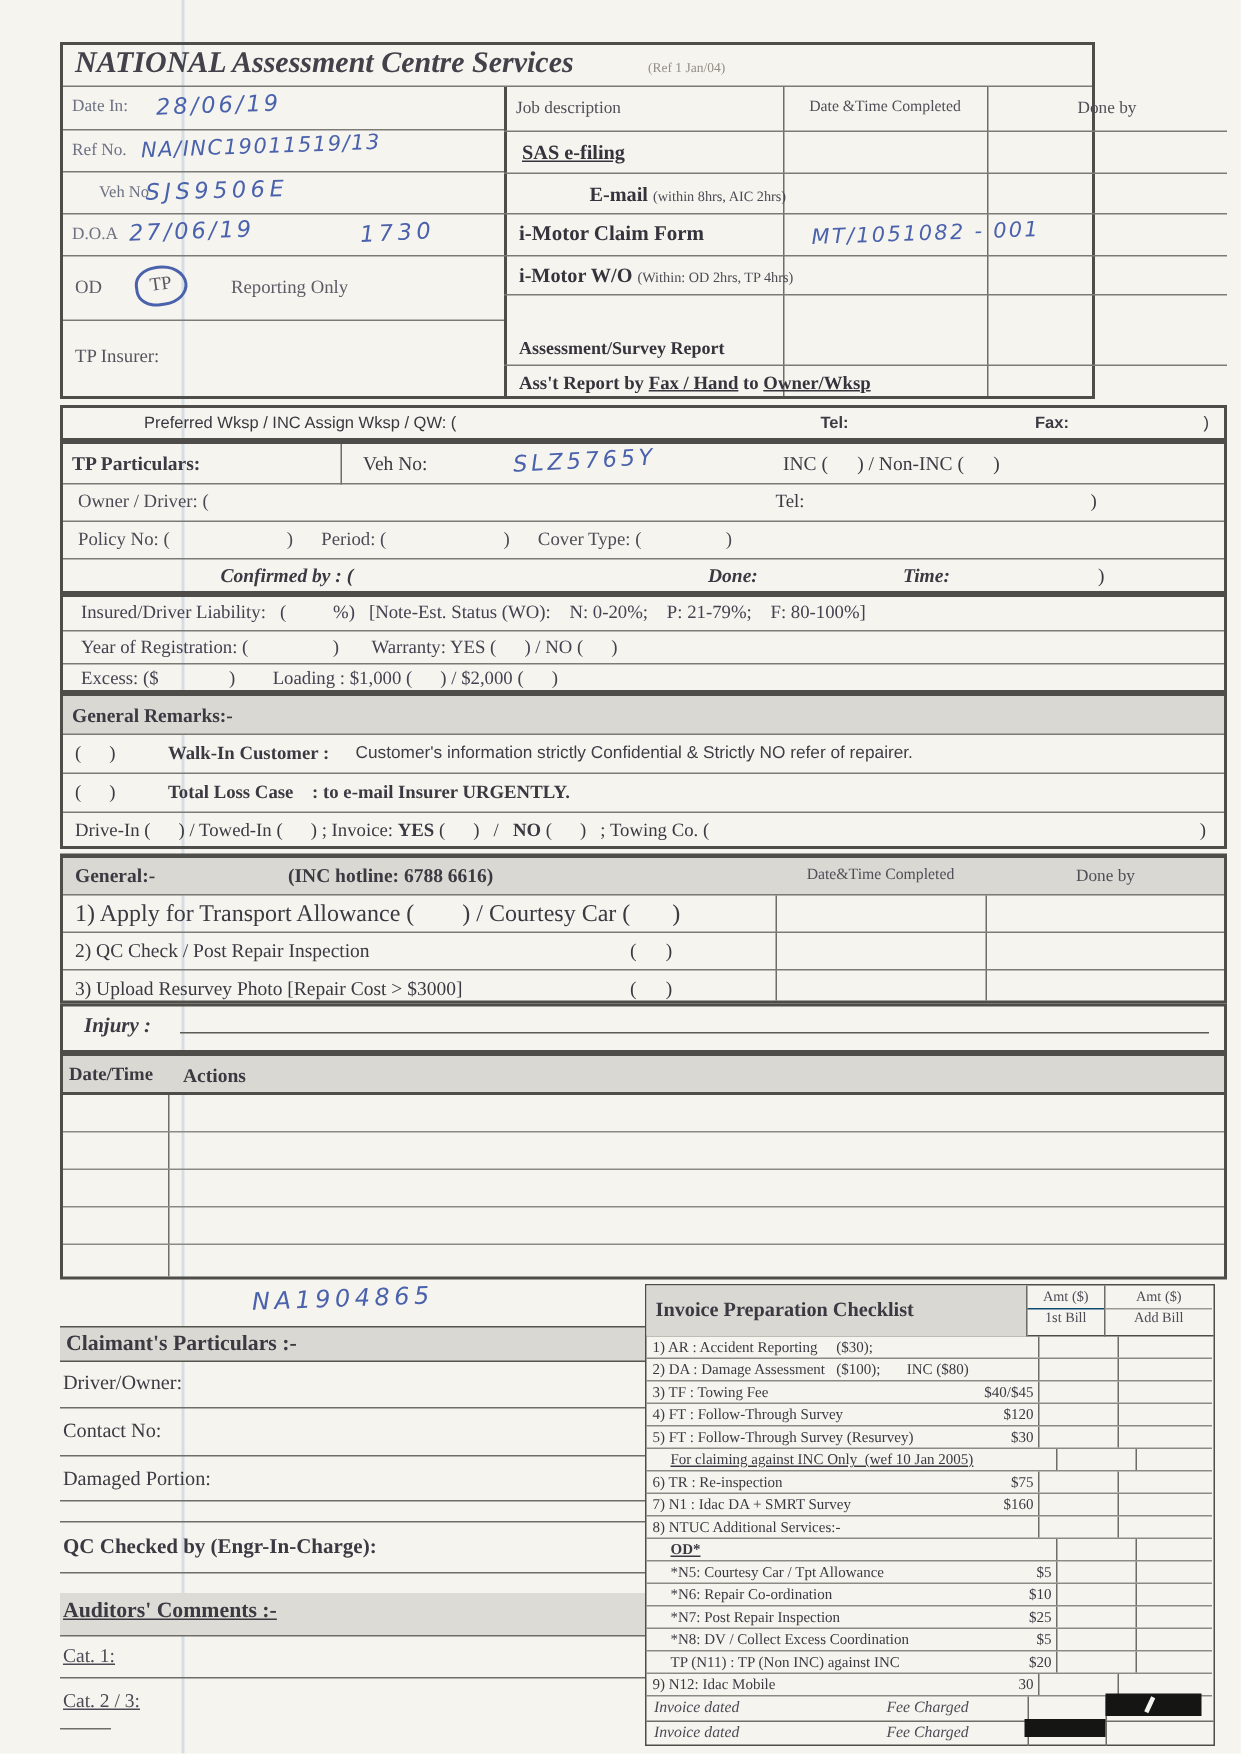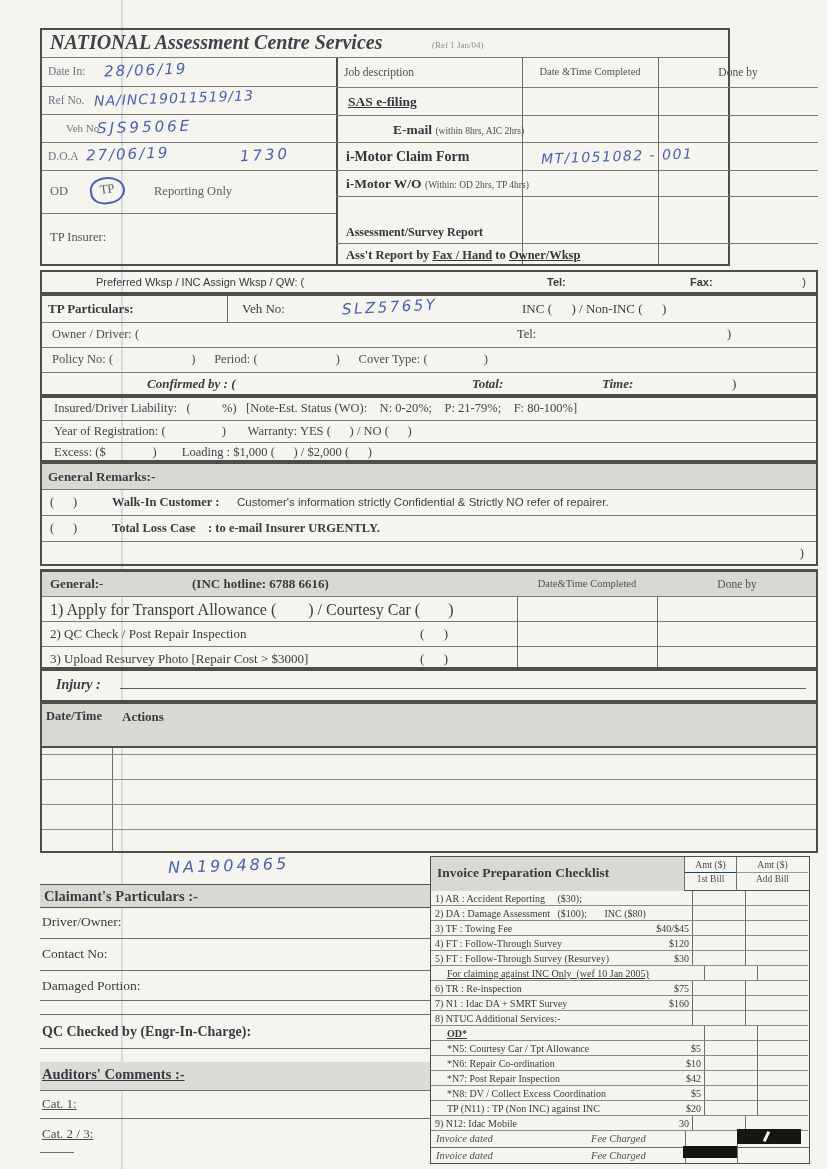--- a/index.html
+++ b/index.html
@@ -125,21 +125,21 @@
     <div class="row bb" style="top:27px;height:25px;">
       <span class="abs serif" style="left:10px;top:4px;font-size:12.5px;color:#4c4b55;">Owner / Driver: (</span>
       <span class="abs serif" style="left:475px;top:4px;font-size:12.5px;">Tel:</span>
       <span class="abs serif" style="left:685px;top:4px;font-size:12.5px;">)</span>
     </div>
     <div class="row bb" style="top:52px;height:25px;">
       <span class="abs serif t" style="left:10px;top:4px;font-size:12.5px;color:#4c4b55;">Policy No: (                         )      Period: (                         )      Cover Type: (                  )</span>
     </div>
     <div class="row" style="top:77px;height:23px;">
       <span class="abs serif b i" style="left:105px;top:3px;font-size:13px;">Confirmed by : (</span>
-      <span class="abs serif b i" style="left:430px;top:3px;font-size:13px;">Total:</span>
+      <span class="abs serif b i" style="left:430px;top:3px;font-size:13px;">Done:</span>
       <span class="abs serif b i" style="left:560px;top:3px;font-size:13px;">Time:</span>
       <span class="abs serif" style="left:690px;top:3px;font-size:13px;">)</span>
     </div>
   </div>
 
   <div class="box" style="left:40px;top:396px;width:778px;height:66px;">
     <div class="row bb" style="top:0;height:23px;">
       <span class="abs serif t" style="left:12px;top:3px;font-size:12.5px;color:#434250;">Insured/Driver Liability:   (          %)   [Note-Est. Status (WO):    N: 0-20%;    P: 21-79%;    F: 80-100%]</span>
     </div>
     <div class="row bb" style="top:23px;height:22px;">
@@ -157,20 +157,21 @@
     <div class="row bb" style="top:26px;height:26px;font-size:12.5px;">
       <span class="abs serif t" style="left:8px;top:5px;">(      )</span>
       <span class="abs serif b" style="left:70px;top:5px;">Walk-In Customer :</span>
       <span class="abs sans" style="left:195px;top:6px;font-size:11.5px;color:#3f3e47;">Customer's information strictly Confidential &amp; Strictly NO refer of repairer.</span>
     </div>
     <div class="row bb" style="top:52px;height:26px;font-size:12.5px;">
       <span class="abs serif t" style="left:8px;top:5px;">(      )</span>
       <span class="abs serif b t" style="left:70px;top:5px;">Total Loss Case    : to e-mail Insurer URGENTLY.</span>
     </div>
     <div class="row" style="top:78px;height:24px;font-size:12.5px;">
+      <span class="abs serif t" style="left:8px;top:4px;"><span>Drive-In (      ) / Towed-In (      ) ; Invoice: </span><span class="b">YES</span><span> (      )   /   </span><span class="b">NO</span><span> (      )   ; Towing Co. (</span></span>
       <span class="abs serif" style="right:12px;top:4px;">)</span>
     </div>
   </div>
 
   <div class="box" style="left:40px;top:569px;width:778px;height:100px;border-top-width:3px;">
     <div class="vline" style="left:475px;"></div>
     <div class="vline" style="left:615px;"></div>
     <div class="row bb shade" style="top:0;height:25px;">
       <span class="abs serif b" style="left:8px;top:4px;font-size:13px;">General:-</span>
       <span class="abs serif b" style="left:150px;top:4px;font-size:13px;">(INC hotline: 6788 6616)</span>
@@ -190,21 +191,21 @@
     </div>
   </div>
 
   <div class="box" style="left:40px;top:669px;width:778px;height:33px;">
     <span class="abs serif b i" style="left:14px;top:6px;font-size:14px;">Injury :</span>
     <div class="hline" style="left:78px;right:10px;top:17px;background:#5c5b55;"></div>
   </div>
 
   <div class="box" style="left:40px;top:702px;width:778px;height:151px;">
     <div class="vline" style="left:70px;"></div>
-    <div class="row shade" style="top:0;height:44px;border-bottom:2px solid #4e4d49;">
+    <div class="row shade" style="top:0;height:26px;border-bottom:2px solid #4e4d49;">
       <span class="abs serif b" style="left:4px;top:5px;font-size:12.5px;">Date/Time</span>
       <span class="abs serif b" style="left:80px;top:5px;font-size:13px;">Actions</span>
     </div>
     <div class="row" style="top:26px;height:25px;border-bottom:1px solid #8b8a84;"></div>
     <div class="row" style="top:51px;height:25px;border-bottom:1px solid #8b8a84;"></div>
     <div class="row" style="top:76px;height:25px;border-bottom:1px solid #8b8a84;"></div>
     <div class="row" style="top:101px;height:25px;border-bottom:1px solid #8b8a84;"></div>
     <div class="row" style="top:126px;height:25px;"></div>
   </div>
 
@@ -327,21 +328,21 @@
 
         <div class="inv-row">
           <span class="inv-text serif indent">*N6: Repair Co-ordination</span>
           <span class="inv-amt serif">$10</span>
           <span class="inv-c1"></span>
           <span class="inv-c2"></span>
         </div>
 
         <div class="inv-row">
           <span class="inv-text serif indent">*N7: Post Repair Inspection</span>
-          <span class="inv-amt serif">$42</span>
+          <span class="inv-amt serif">$25</span>
           <span class="inv-c1"></span>
           <span class="inv-c2"></span>
         </div>
 
         <div class="inv-row">
           <span class="inv-text serif indent">*N8: DV / Collect Excess Coordination</span>
           <span class="inv-amt serif">$5</span>
           <span class="inv-c1"></span>
           <span class="inv-c2"></span>
         </div>

